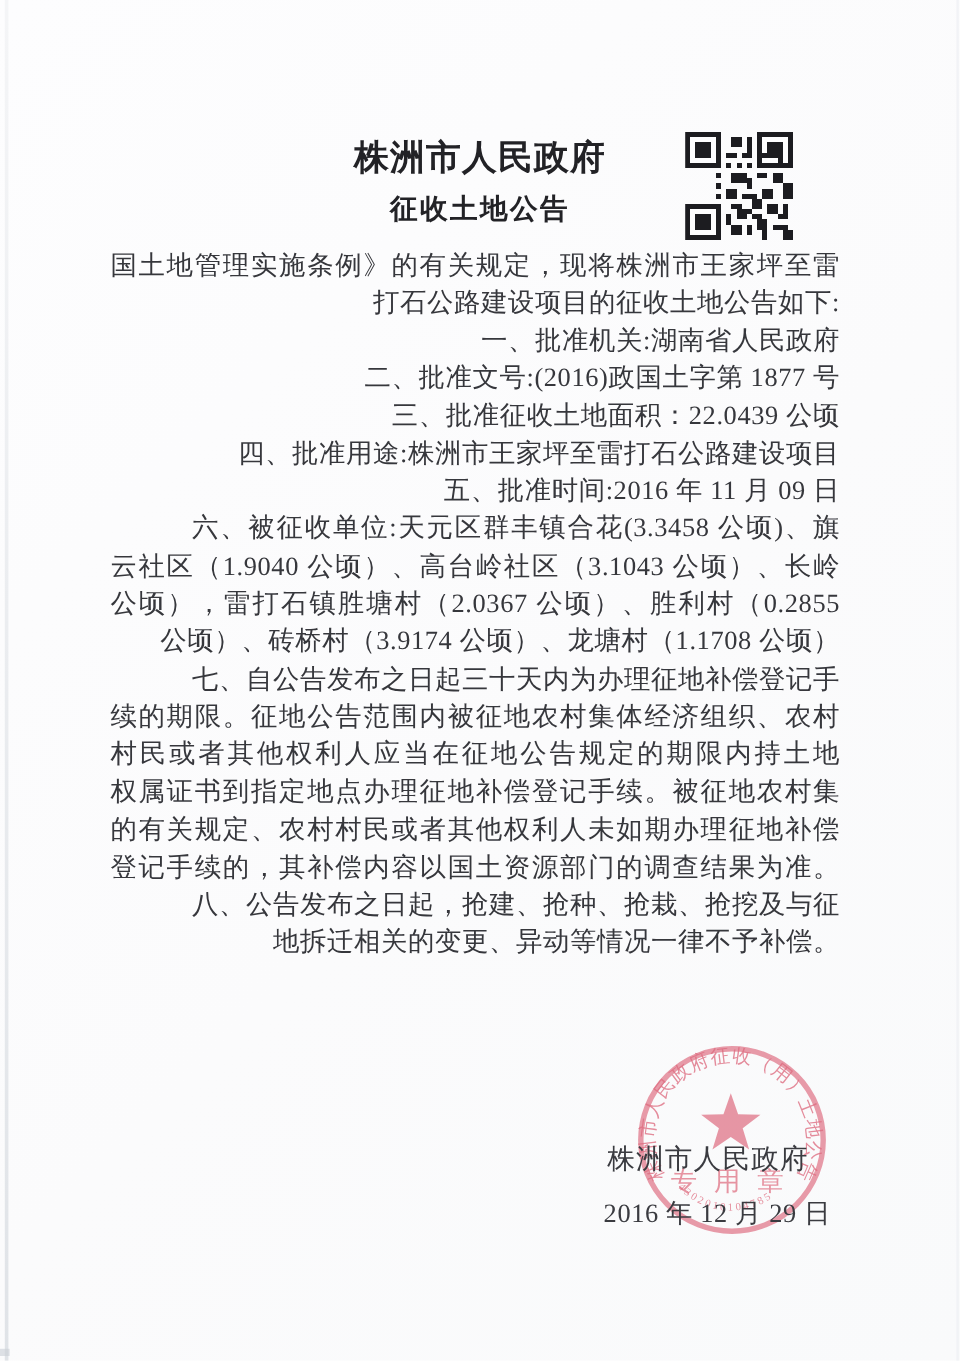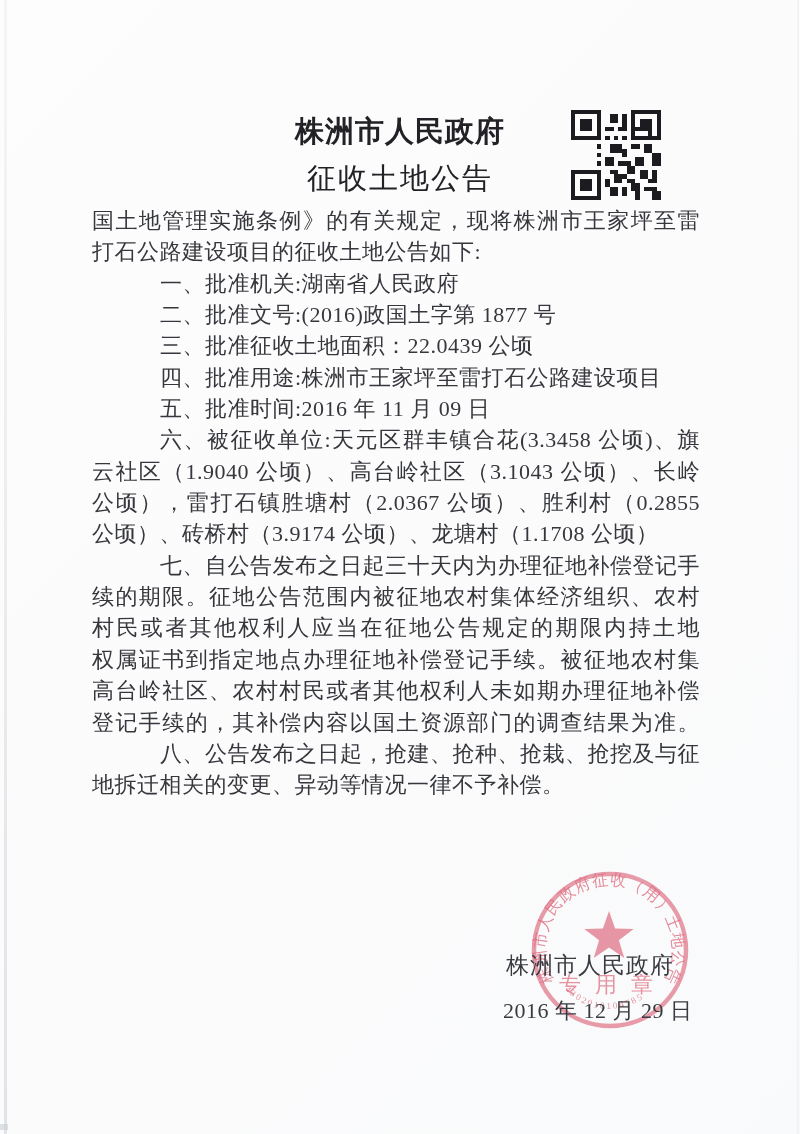--- a/index.html
+++ b/index.html
@@ -24,30 +24,30 @@
     position:absolute; right:1px; top:0; bottom:0; width:2px;
     background:#eef0f3; opacity:.7;
   }
   .corner-mark {
     position:absolute; left:0; top:1124px; width:8px; height:6px;
     background:#c9ced5; opacity:.6;
   }
 
   .title-block { position:absolute; left:0; width:100%; text-align:center; color:#222226; }
   .title-line1 { top:112px; font-size:29px; font-weight:700; letter-spacing:1px; position:absolute; width:100%; }
-  .title-line2 { top:159px; font-size:29px; font-weight:400; letter-spacing:2px; position:absolute; width:100%; }
+  .title-line2 { top:159px; font-size:23px; font-weight:700; letter-spacing:2px; position:absolute; width:100%; }
 
   .qr { position:absolute; left:571px; top:110px; width:90px; height:90px; }
 
   .body-text {
     position:absolute; left:92px; top:205px; width:608px;
     font-size:22px; line-height:31.35px; letter-spacing:0.5px;
     color:#36373c;
   }
-  .line { text-align:left; }
+  .line { text-align:right; }
   .line.fill { text-align:justify; text-align-last:justify; }
   .line.indent { text-indent:68px; }
 
   .signature { position:absolute; color:#3a3b40; z-index:3; }
   .sig-issuer { left:506px; top:950px; font-size:23px; letter-spacing:1px; }
   .sig-date   { left:503px; top:986px; font-size:22px; letter-spacing:0.5px;margin-top:10px; }
 
   .seal { position:absolute; left:524px; top:864px; width:172px; height:172px; z-index:2; opacity:.85; }
   .seal text { font-family:"Liberation Serif","DejaVu Serif",serif; }
 </style>
@@ -127,21 +127,21 @@
       <div class="line indent">四、批准用途:株洲市王家坪至雷打石公路建设项目</div>
       <div class="line indent">五、批准时间:2016 年 11 月 09 日</div>
       <div class="line indent fill">六、被征收单位:天元区群丰镇合花(3.3458 公顷)、旗</div>
       <div class="line fill">云社区（1.9040 公顷）、高台岭社区（3.1043 公顷）、长岭</div>
       <div class="line fill">公顷），雷打石镇胜塘村（2.0367 公顷）、胜利村（0.2855</div>
       <div class="line">公顷）、砖桥村（3.9174 公顷）、龙塘村（1.1708 公顷）</div>
       <div class="line indent fill">七、自公告发布之日起三十天内为办理征地补偿登记手</div>
       <div class="line fill">续的期限。征地公告范围内被征地农村集体经济组织、农村</div>
       <div class="line fill">村民或者其他权利人应当在征地公告规定的期限内持土地</div>
       <div class="line fill">权属证书到指定地点办理征地补偿登记手续。被征地农村集</div>
-      <div class="line fill">高台岭社区、农村村民或者其他权利人未如期办理征地补偿</div>
+      <div class="line fill">的有关规定、农村村民或者其他权利人未如期办理征地补偿</div>
       <div class="line fill">登记手续的，其补偿内容以国土资源部门的调查结果为准。</div>
       <div class="line indent fill">八、公告发布之日起，抢建、抢种、抢栽、抢挖及与征</div>
       <div class="line">地拆迁相关的变更、异动等情况一律不予补偿。</div>
     </div>
 
   <svg class="seal" viewBox="0 0 172 172">
     <defs>
       <path id="arcTop" d="M 29.6 117 A 64 64 0 1 1 140.4 117" fill="none"></path>
       <path id="arcBottom" d="M 35.9 119.4 A 60 60 0 0 0 134.1 119.4" fill="none"></path>
     </defs>

